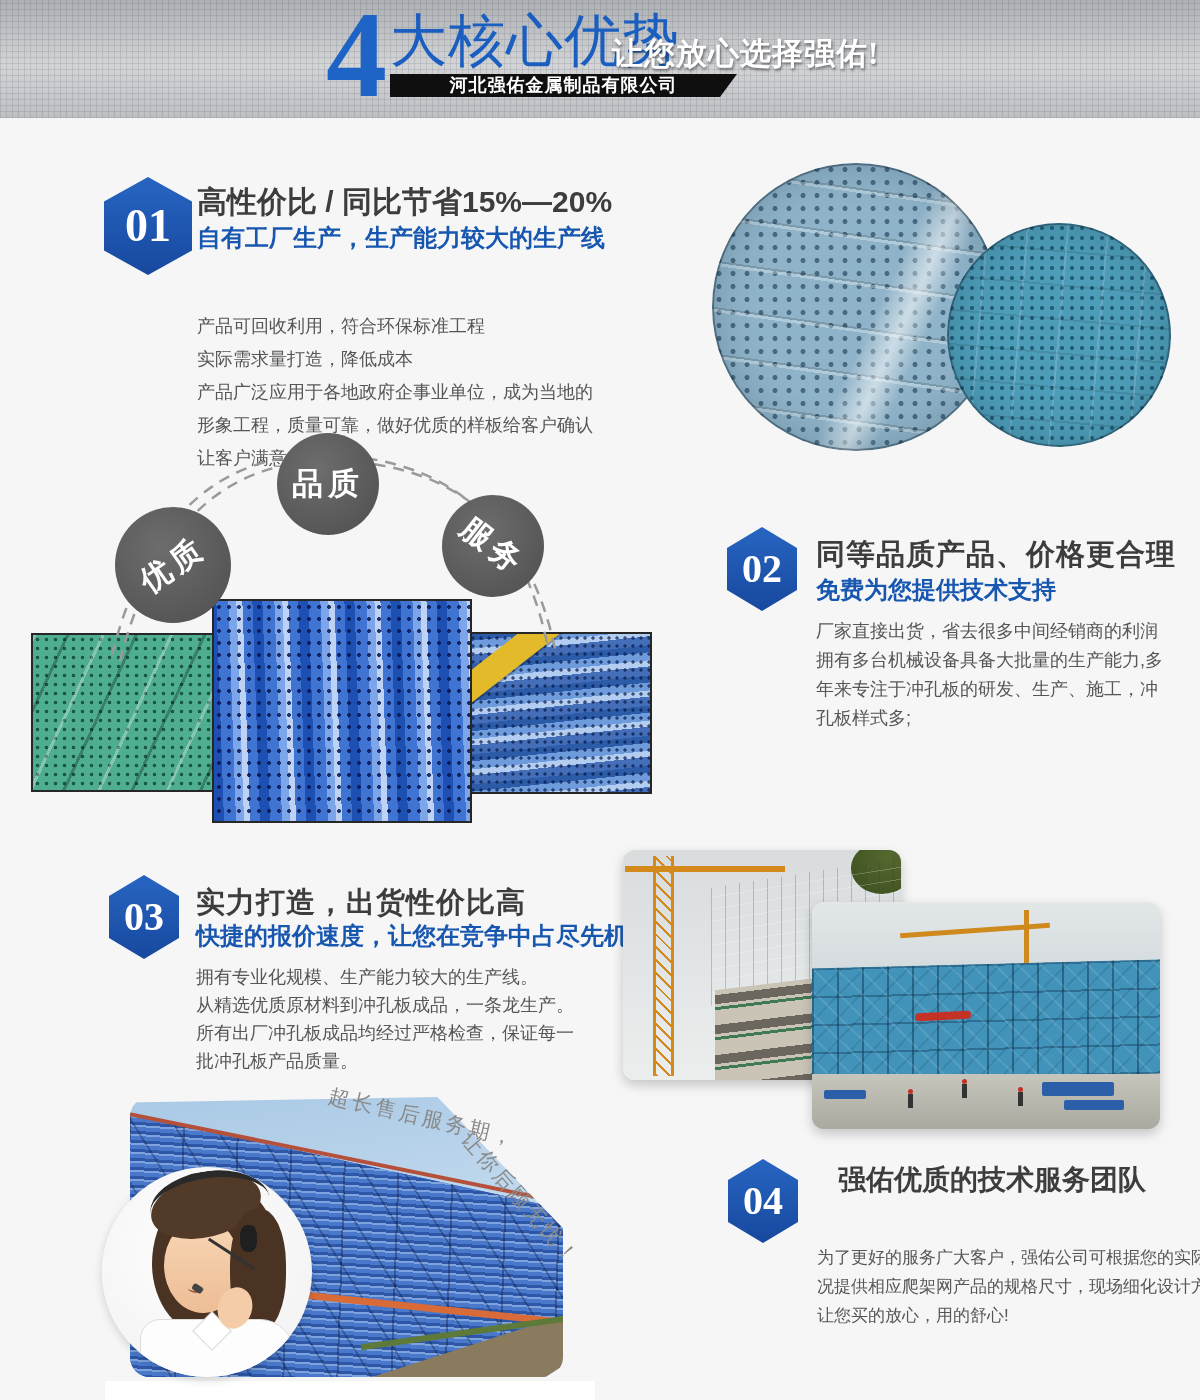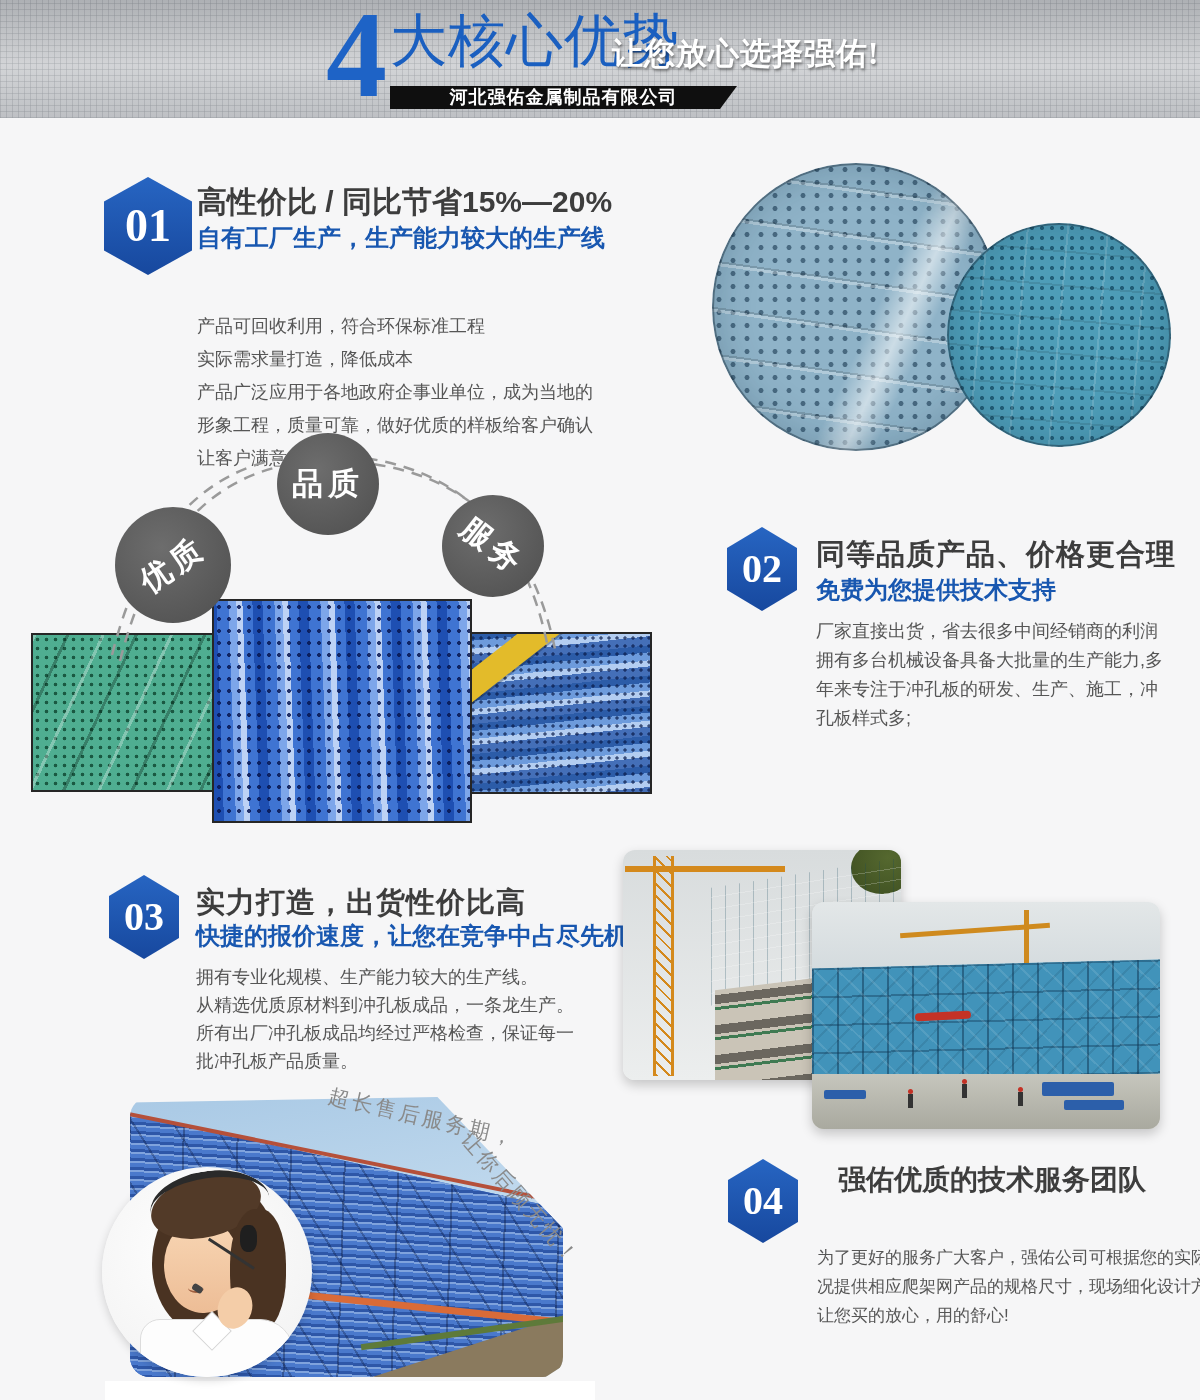--- a/index.html
+++ b/index.html
@@ -13,21 +13,21 @@
     background-color:#c9cbce;
     background-image:
       linear-gradient(180deg, rgba(110,114,120,.30), rgba(255,255,255,.18) 55%, rgba(150,154,160,.22)),
       repeating-linear-gradient(0deg, rgba(138,142,148,.38) 0 1px, transparent 1px 6px),
       repeating-linear-gradient(90deg, rgba(138,142,148,.38) 0 1px, transparent 1px 6px);}
   .big4{left:326px;top:-6px;font-size:122px;line-height:1;font-weight:bold;color:#1e63c6;}
   .hd-title{left:390px;top:10px;font-size:57px;line-height:1.1;font-weight:normal;color:#1a5fc0;letter-spacing:1px;}
   .hd-tag{left:612px;top:33px;font-size:31px;font-weight:bold;color:#ffffff;text-shadow:1px 2px 3px rgba(20,20,20,.55);letter-spacing:1px;}
   .banner{left:390px;top:74px;width:347px;height:23px;background:#0f0f0f;
     clip-path:polygon(0 0,100% 0,calc(100% - 17px) 100%,0 100%);
-    color:#fff;font-size:18px;font-weight:bold;line-height:23px;text-align:center;letter-spacing:1px;margin-top:12px;}
+    color:#fff;font-size:18px;font-weight:bold;line-height:23px;text-align:center;letter-spacing:1px;}
 
   
   .hex{clip-path:polygon(50% 0,100% 25%,100% 75%,50% 100%,0 75%,0 25%);
     background:linear-gradient(180deg,#2765c2,#17489e);color:#fff;text-align:center;font-weight:bold;}
   .hex-big{left:104px;top:177px;width:88px;height:98px;font-size:46px;line-height:98px;}
   .hex-sm{width:70px;height:84px;font-size:40px;line-height:84px;}
   .t-dark{font-weight:bold;color:#3d3d3d;}
   .t-blue{font-weight:bold;color:#1857b0;}
   .body-text{color:#565656;}
   .body-text div{white-space:nowrap;}

